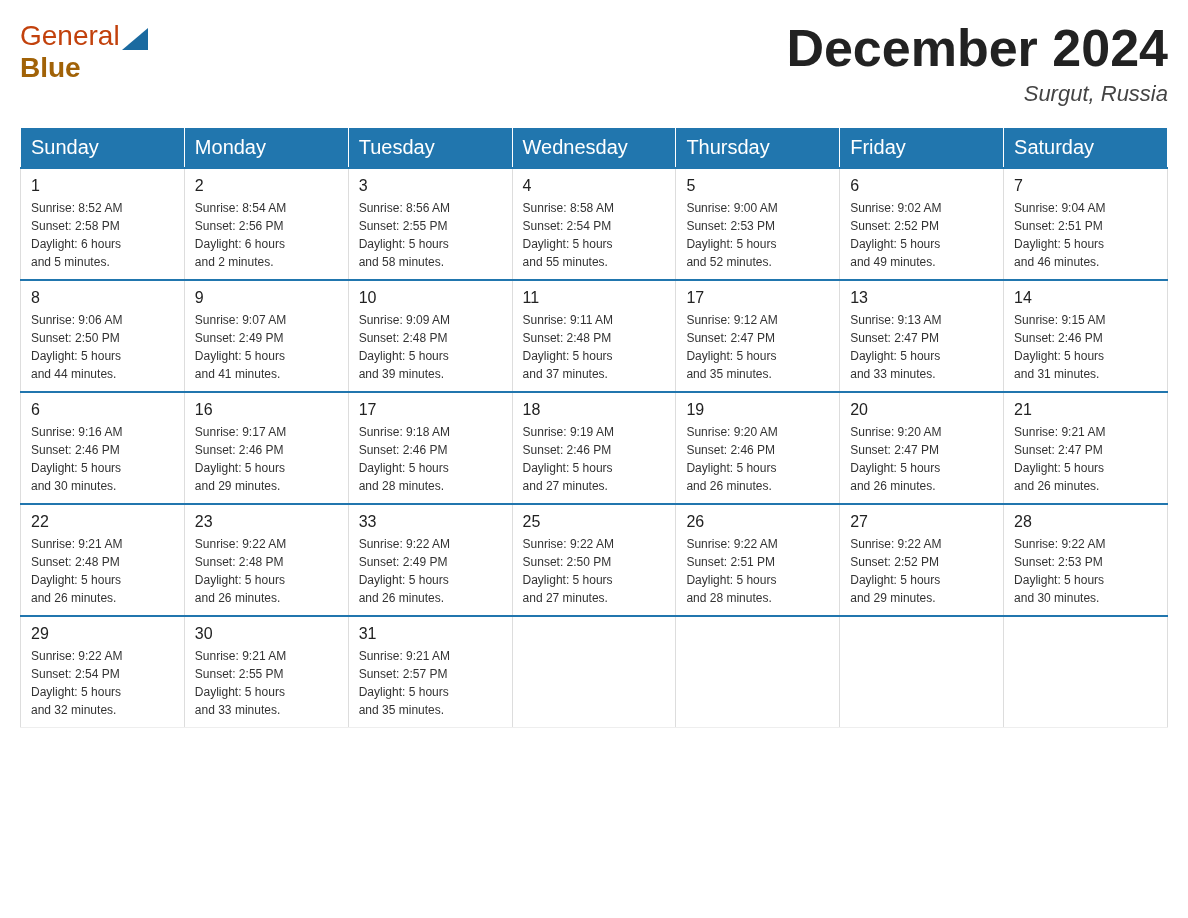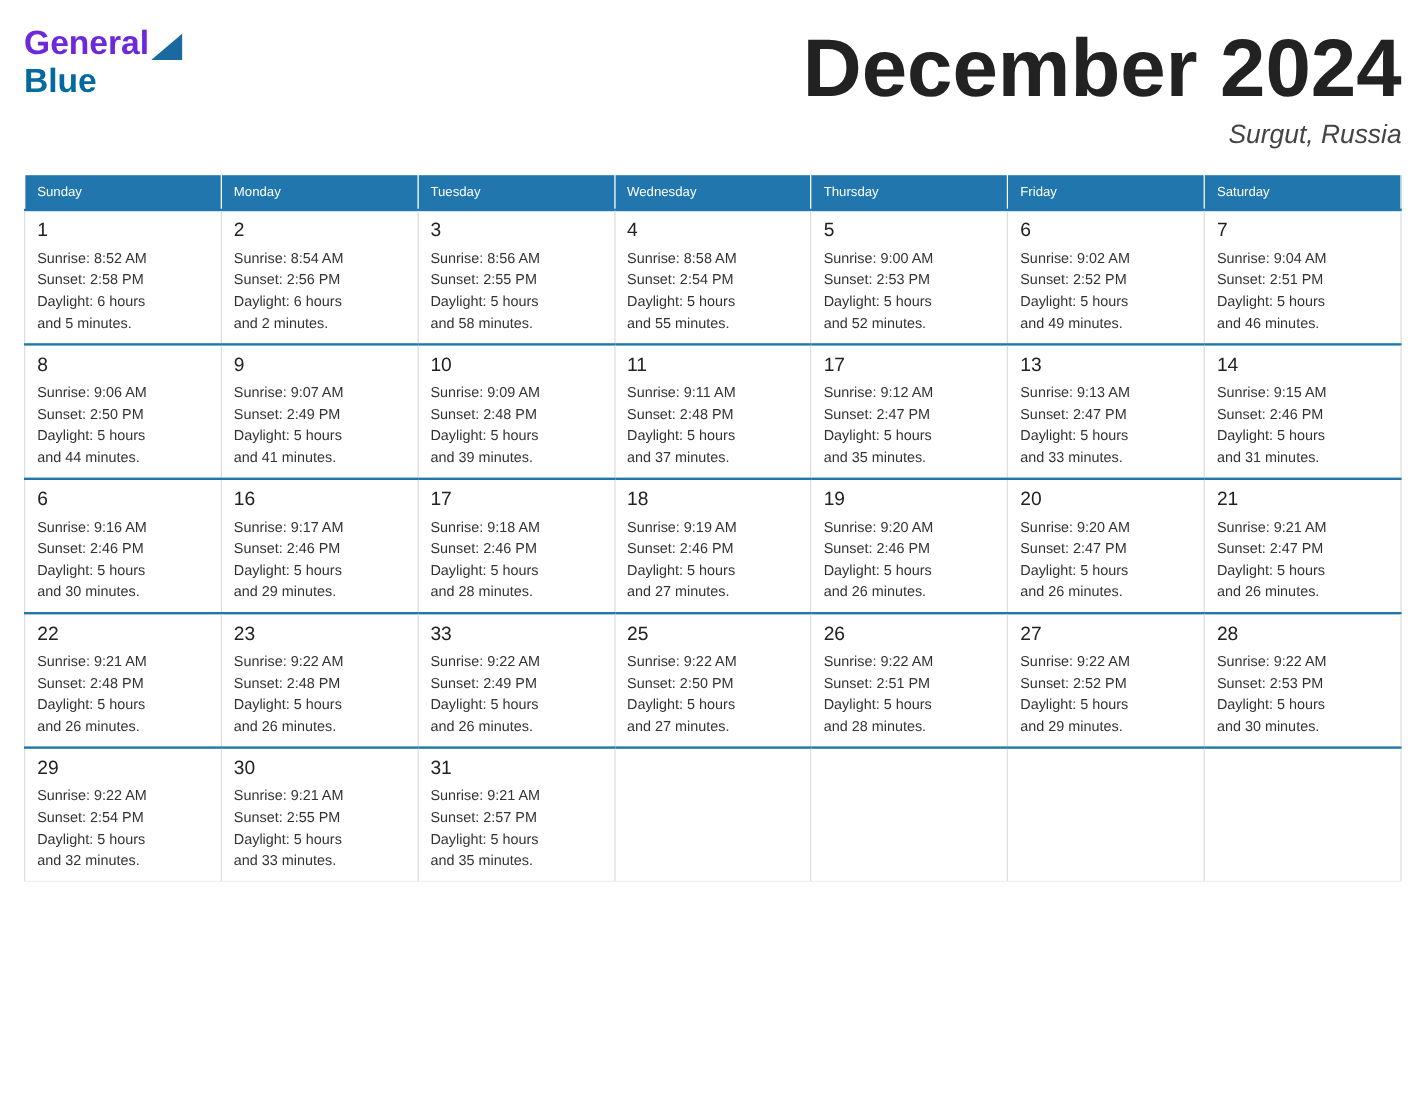--- a/index.html
+++ b/index.html
@@ -11,61 +11,61 @@
       min-height: 918px;
     }
     .header {
       display: flex;
       justify-content: space-between;
       align-items: flex-start;
       margin-bottom: 20px;
     }
     .logo-text-general {
       font-size: 28px;
-      font-weight: bold;
-      color: #6d28d9;
+      font-weight: normal;
+      color: #c2410c;
     }
     .logo-text-blue {
       font-size: 28px;
       font-weight: bold;
-      color: #0369a1;
+      color: #a16207;
     }
     .logo-wrapper {
       display: flex;
       flex-direction: column;
       align-items: flex-start;
     }
     .logo-row1 {
       display: flex;
       align-items: flex-end;
     }
     .title-block {
       text-align: right;
     }
     .calendar-title {
-      font-size: 68px;
+      font-size: 52px;
       font-weight: bold;
       color: #222;
       line-height: 1.1;
     }
     .calendar-subtitle {
       font-size: 22px;
       color: #444;
       margin-top: 4px;
       font-style: italic;
     }
     .calendar-table {
       width: 100%;
       border-collapse: collapse;
       table-layout: fixed;
     }
     .calendar-table th {
       background-color: #2176ae;
       color: #fff;
-      font-size: 11px;
+      font-size: 20px;
       font-weight: normal;
       padding: 8px 10px;
       text-align: left;
       border: 1px solid #fff;
     }
     .calendar-table td {
       vertical-align: top;
       padding: 8px 10px;
       border: 1px solid #ddd;
       font-size: 13px;

